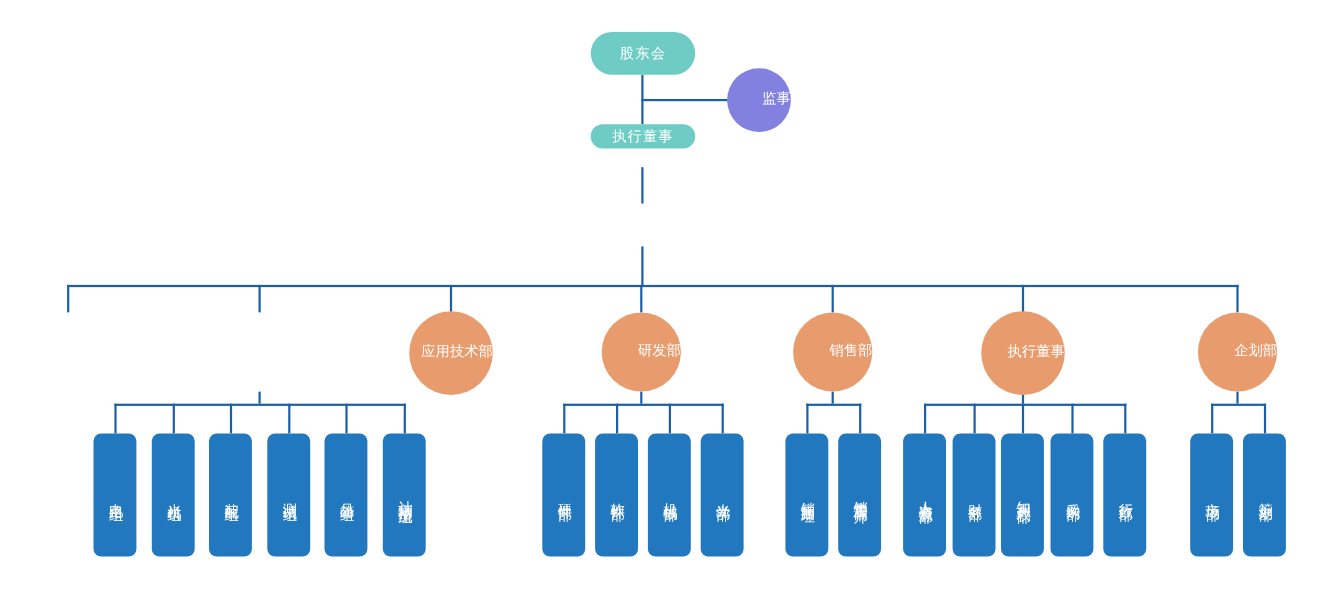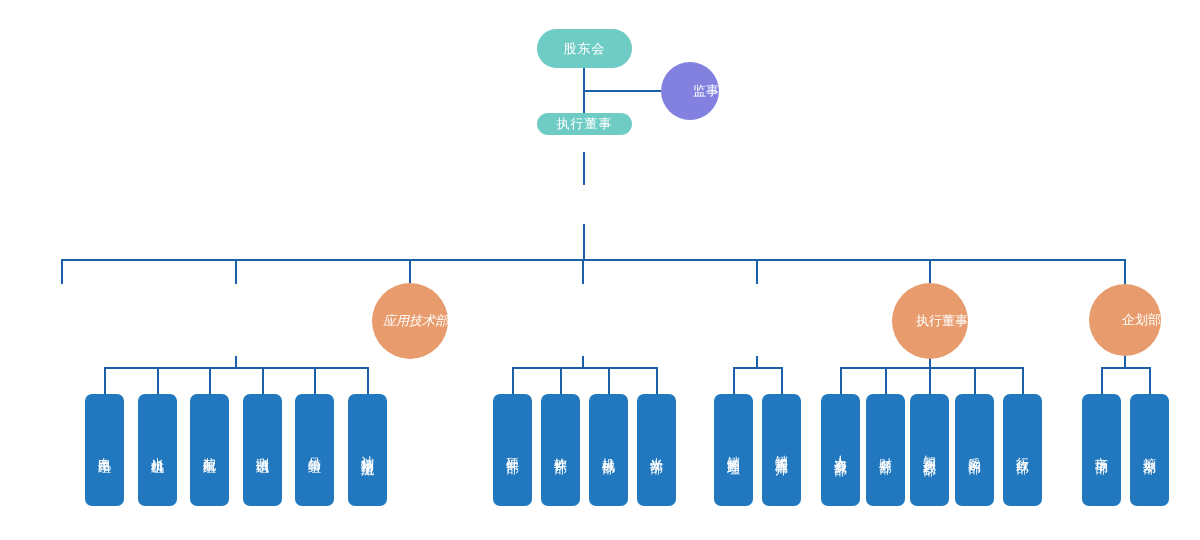--- a/index.html
+++ b/index.html
@@ -90,25 +90,31 @@
   <div class="line v" style="left:61px;top:259px;height:25px;"></div>
   <div class="line v" style="left:235px;top:259px;height:25px;"></div>
   <div class="line v" style="left:409px;top:259px;height:25px;"></div>
   <div class="line v" style="left:582px;top:259px;height:25px;"></div>
   <div class="line v" style="left:756px;top:259px;height:25px;"></div>
   <div class="line v" style="left:929px;top:259px;height:25px;"></div>
   <div class="line v" style="left:1124px;top:259px;height:25px;"></div>
 
 
 
-  <div class="node-circle orange" style="left:372px;top:283px;width:76px;height:76px;font-style:italic;">
+  <div class="node-circle orange" style="left:372px;top:283px;width:76px;height:76px;">
     <span>应用技术部</span>
   </div>
 
-
+  <div class="node-circle orange" style="left:547px;top:284px;width:72px;height:72px;">
+    <span>研发部</span>
+  </div>
+
+  <div class="node-circle orange" style="left:721px;top:284px;width:72px;height:72px;">
+    <span>销售部</span>
+  </div>
 
   <div class="node-circle orange" style="left:892px;top:283px;width:76px;height:76px;">
     <span>执行董事</span>
   </div>
 
   <div class="node-circle orange" style="left:1089px;top:284px;width:72px;height:72px;">
     <span>企划部</span>
   </div>
 
   <div class="line v" style="left:235px;top:356px;height:11px;"></div>

